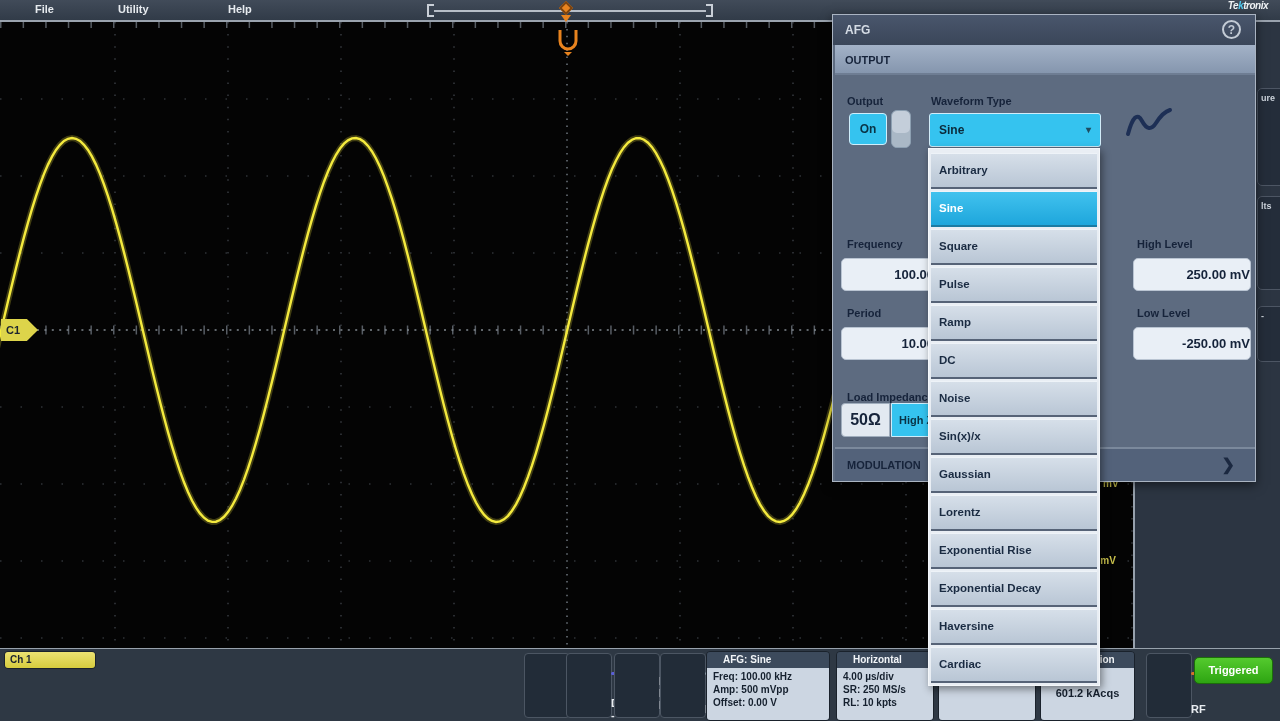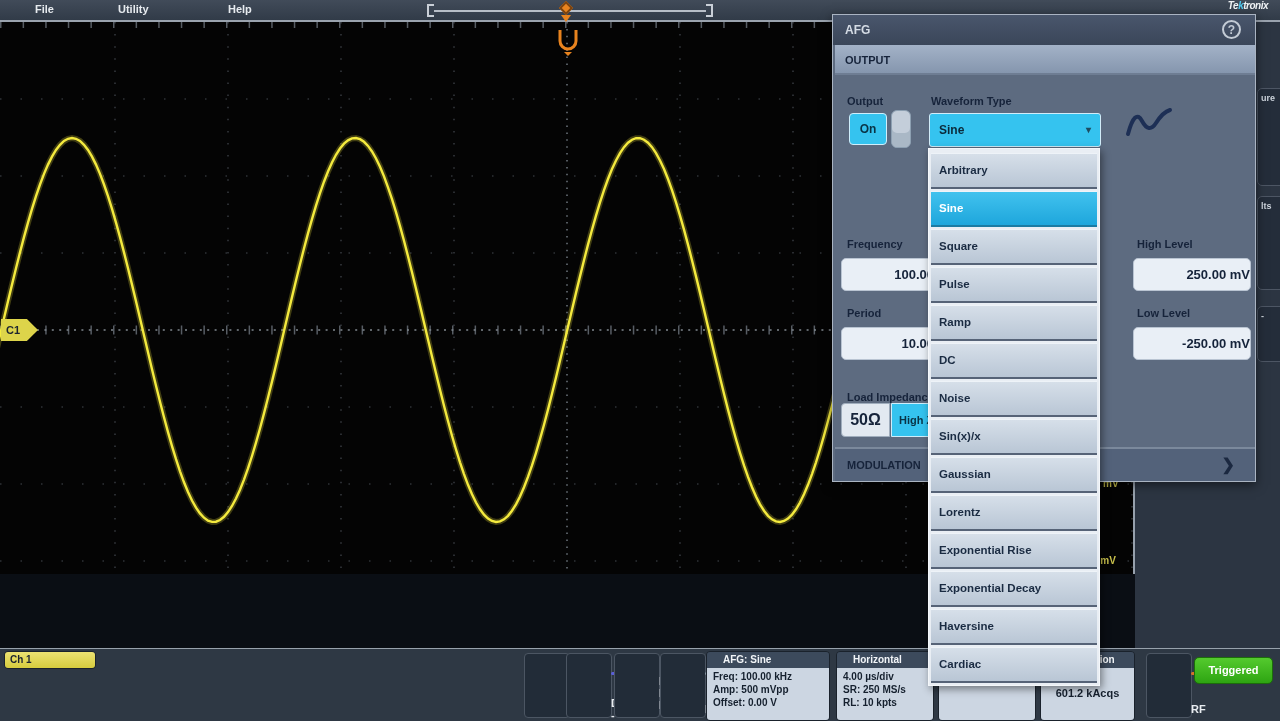--- a/index.html
+++ b/index.html
@@ -19,21 +19,21 @@
     background:#e8831e; transform:rotate(45deg); box-shadow:inset 0 0 0 2px #7a4310; }
   #trig-pos-arrow { position:absolute; left:561px; top:15px; width:0; height:0;
     border-left:5px solid transparent; border-right:5px solid transparent; border-top:7px solid #e8831e; }
 
   
   #logo { position:absolute; right:12px; top:0px; z-index:9; color:#eef1f4; font-size:10px;
     font-weight:bold; font-style:italic; letter-spacing:-0.5px; }
   #logo .k { color:#4fc7ee; }
 
   
-  #display { position:absolute; left:0; top:22px; width:1135px; height:552px; background:#040404;
+  #display { position:absolute; left:0; top:22px; width:1135px; height:626px; background:#040404;
     border-right:2px solid #97a1ad; overflow:hidden; z-index:1; }
   #gridsvg { position:absolute; left:0; top:0; }
   .gv  { stroke:#43484f; stroke-width:1.2; stroke-dasharray:1.5 10.6; }
   .gh  { stroke:#43484f; stroke-width:1.2; stroke-dasharray:1.5 19; }
   .gcx { stroke:#6d757d; stroke-width:1.5; stroke-dasharray:1.5 5.4; }
   .gcyT{ stroke:#575d64; stroke-width:9;   stroke-dasharray:1.5 21.1; }
   .gcy { stroke:#80888f; stroke-width:1.6; stroke-dasharray:2 5.4; }
   .gtop{ stroke:#575d64; stroke-width:6;   stroke-dasharray:1.5 21.1; }
   #wave-glow { fill:none; stroke:#f4e93c; stroke-width:6; opacity:0.25; }
   #wave-main { fill:none; stroke:#f4ea3e; stroke-width:2.4; }

